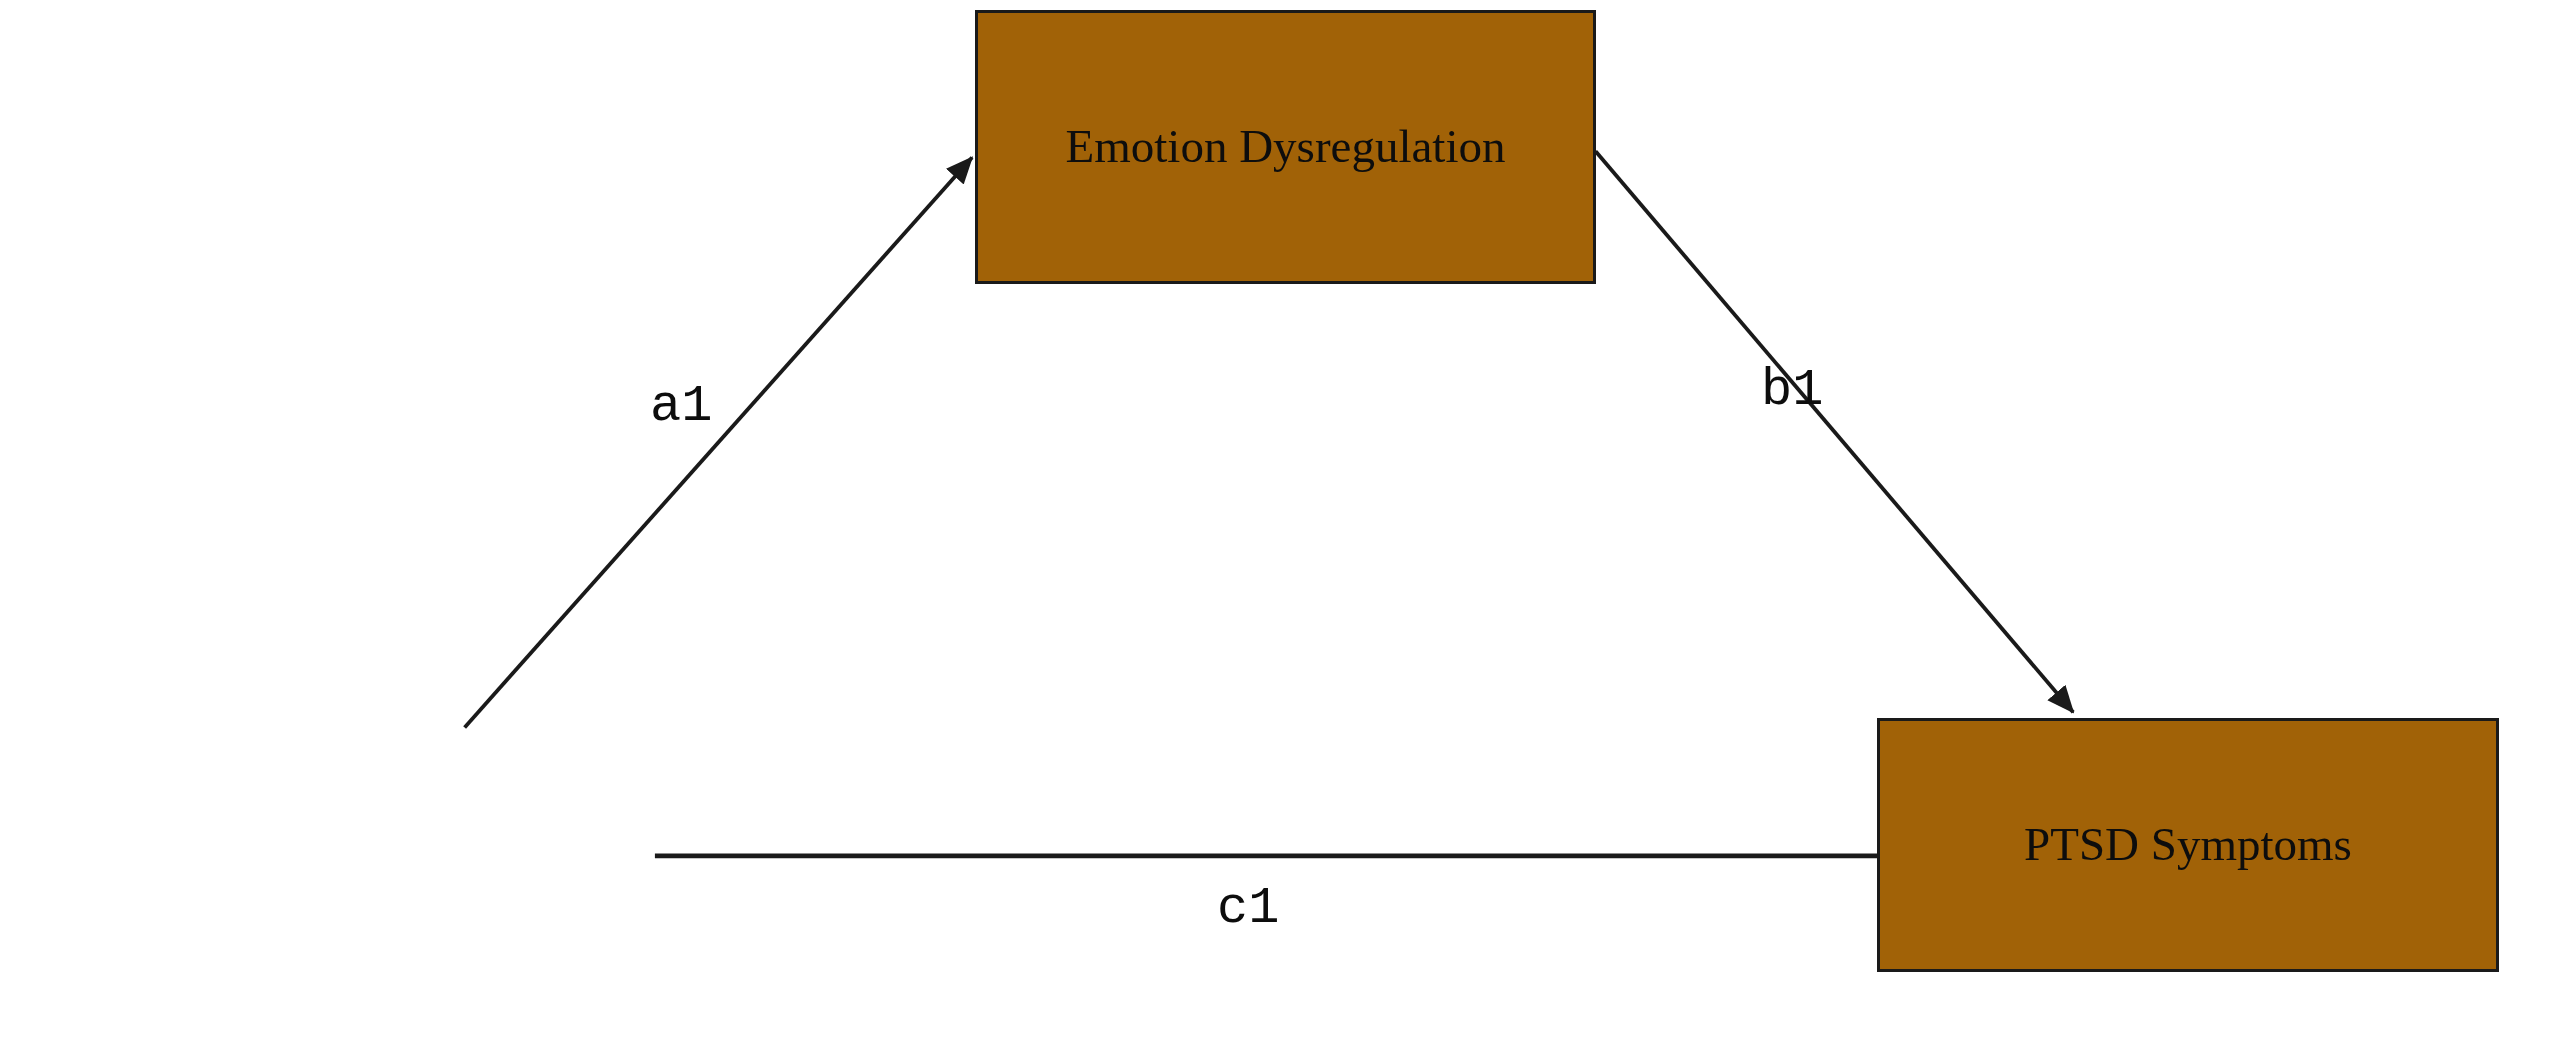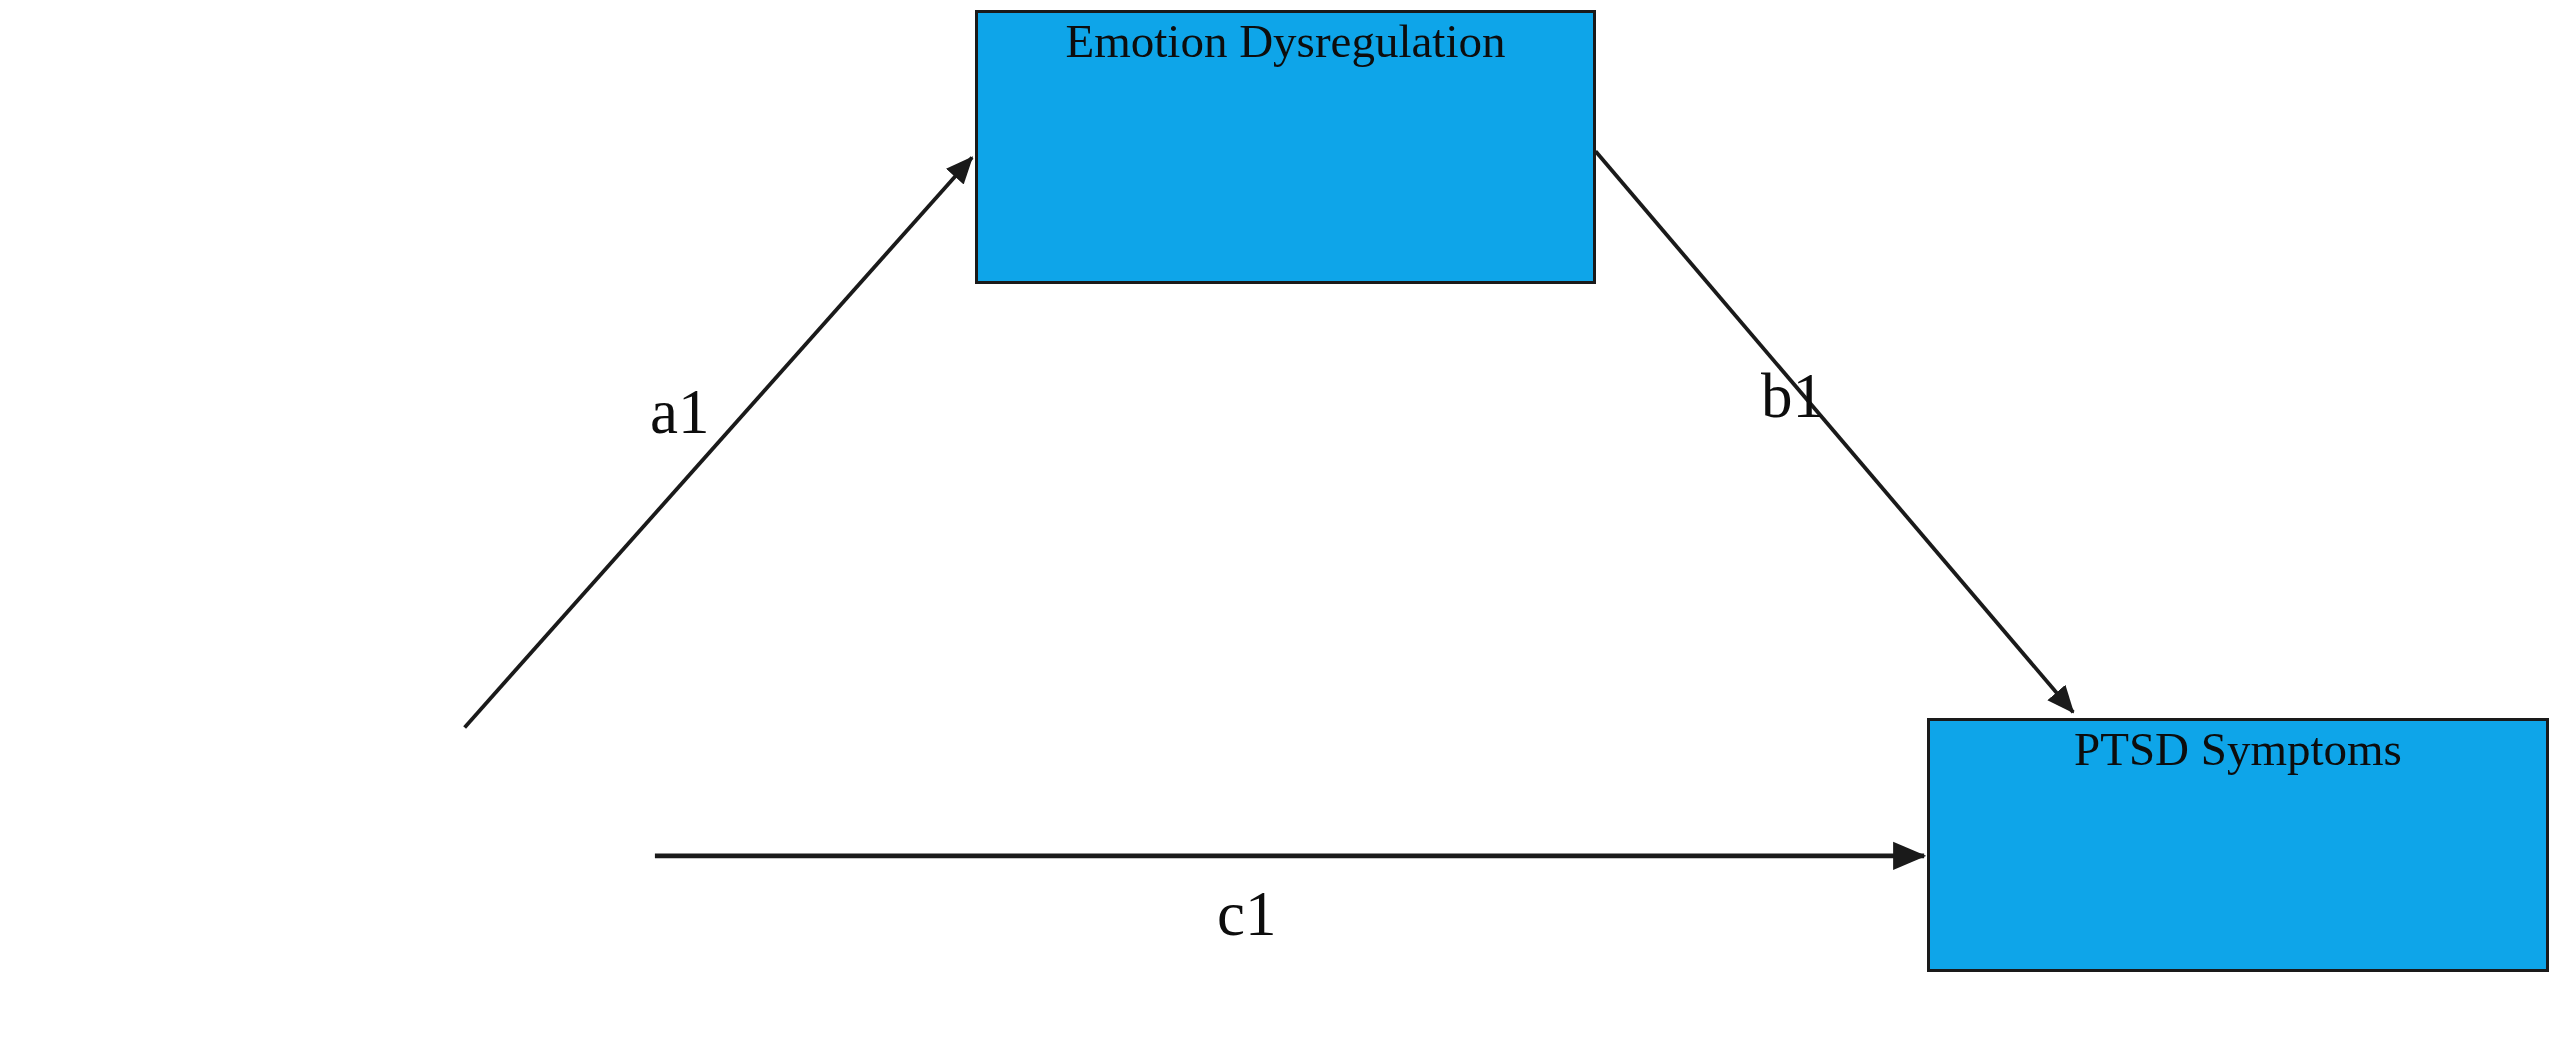--- a/index.html
+++ b/index.html
@@ -19,22 +19,23 @@
     position: absolute;
     top: 0;
     left: 0;
     width: 2576px;
     height: 1040px;
   }
   .node-box {
     position: absolute;
     box-sizing: border-box;
     border: 3.1px solid #1a1a1a;
-    background: #0ea5e9;
+    background: #a16207;
     display: flex;
+    align-items: center;
     justify-content: center;
     text-align: center;
     line-height: 1.22;
     color: #0d0d0d;
     font-family: "Liberation Serif", "DejaVu Serif", serif;
   }
   .node-label {
     display: block;
     padding: 0 10.7px;
     white-space: pre-line;
@@ -47,31 +48,31 @@
     font-size: 47px;
   }
   #box-perception-ipv {
     left: 31px;
     top: 718px;
     width: 624px;
     height: 273px;
     font-size: 47px;
   }
   #box-ptsd-symptoms {
-    left: 1927px;
+    left: 1877px;
     top: 718px;
     width: 622px;
     height: 254px;
     font-size: 47px;
   }
   .path-label {
     position: absolute;
     color: #0d0d0d;
-    font-family: Liberation Serif, serif;
-    font-size: 63px;
+    font-family: Liberation Mono, monospace;
+    font-size: 52px;
     line-height: 1;
     white-space: nowrap;
   }
   #label-a1 { left: 650px; top: 381px; }
   #label-b1 { left: 1761px; top: 365px; }
   #label-c1 { left: 1217px; top: 883px; }
 </style>
 </head>
 <body>
 

